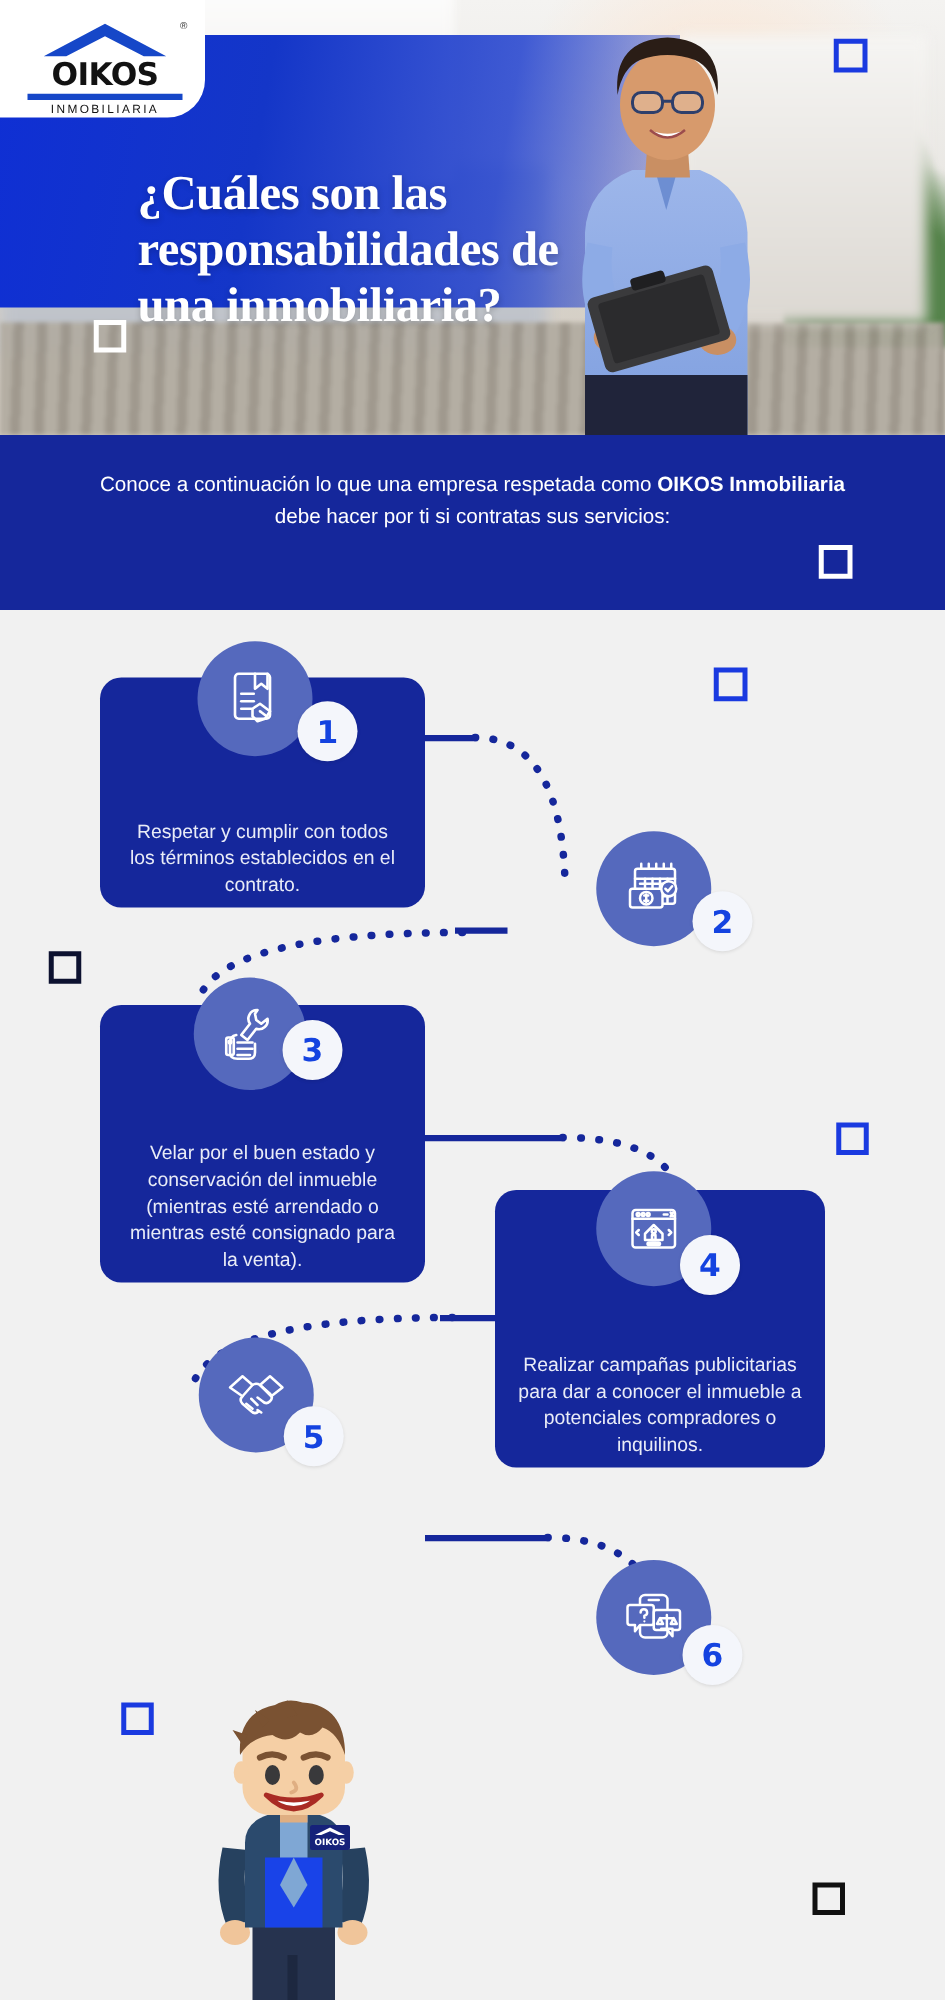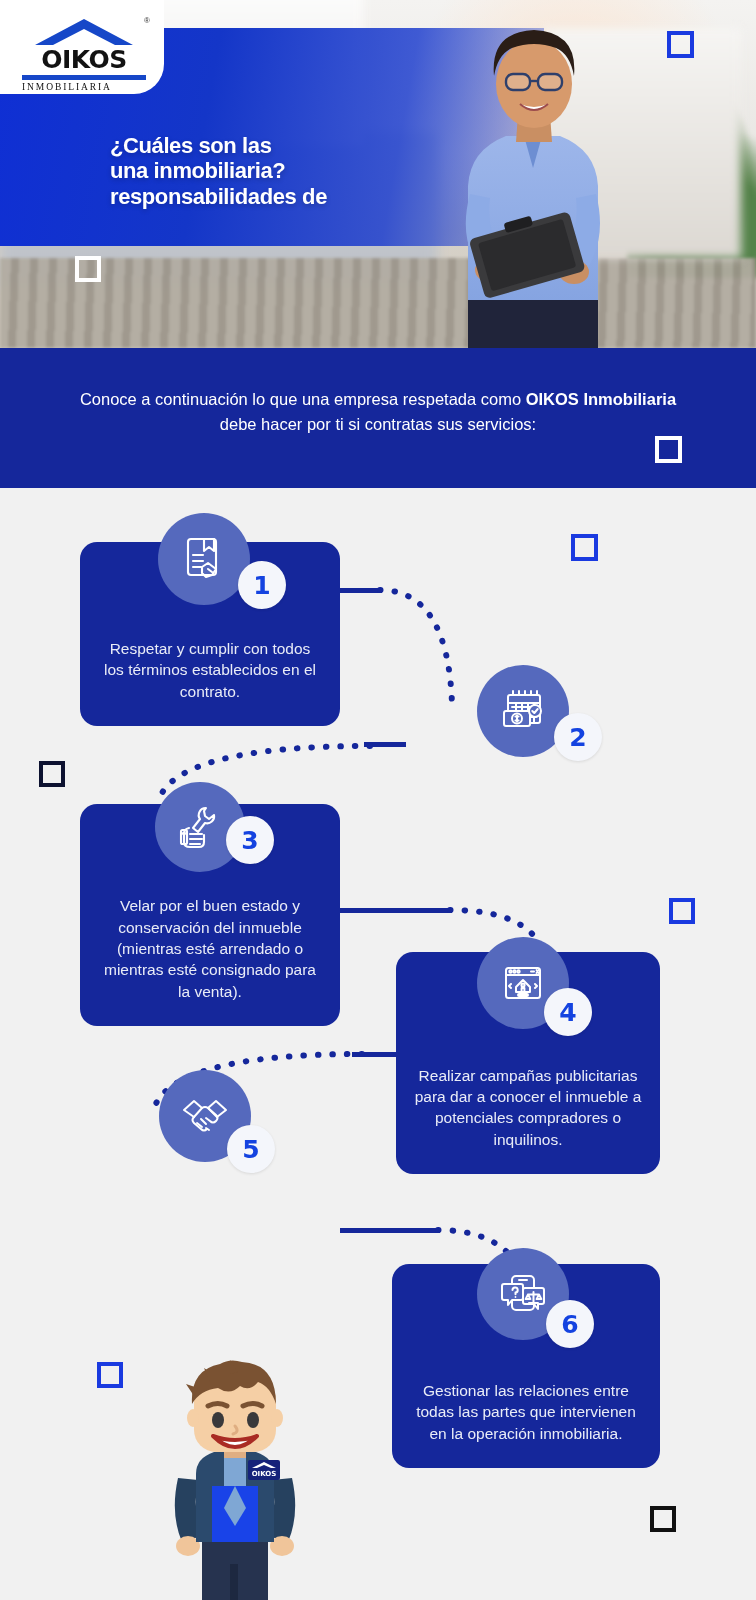--- a/index.html
+++ b/index.html
@@ -58,53 +58,53 @@
     background:#ffffff; border-bottom-right-radius:30px; z-index:6;
   }
   .logo-inner{ position:absolute; left:22px; top:16px; width:124px; }
   .logo-roof{ display:block; margin:0 auto; }
   .logo-word{
     font-family:"DejaVu Sans", sans-serif; font-weight:bold; font-size:25px;
     letter-spacing:-.5px; color:#121212; text-align:center; line-height:1; margin-top:1px;
   }
   .logo-rule{ width:100%; height:5px; background:#1647c8; margin:3px 0 2px; }
   .logo-sub{
-    font-family:Liberation Serif, serif; font-size:9.5px; letter-spacing:1.9px;
-    color:#121212; text-align:left;
+    font-family:Liberation Sans, sans-serif; font-size:9.5px; letter-spacing:1.9px;
+    color:#121212; text-align:center;
   }
   .logo-reg{ position:absolute; right:-4px; top:0px; font-size:8px; color:#333; }
 
   .hero-title{
     position:absolute; left:110px; top:133px; z-index:5;
-    color:#fff; font-family:Liberation Sans, sans-serif; font-weight:bold;
-    font-size:22px; line-height:1.15; letter-spacing:-.4px;
+    color:#fff; font-family:Liberation Serif, serif; font-weight:bold;
+    font-size:39px; line-height:1.15; letter-spacing:-.4px;
     text-shadow:0 2px 5px rgba(0,0,0,.22);
   }
   .hero-person{
     position:absolute; right:118px; bottom:0; width:210px; height:330px; z-index:4;
   }
 
   
   .band{
     position:absolute; left:0; top:348px; width:756px; height:140px;
     background:#15279b;
   }
   .band-text{
-    position:absolute; left:0; right:0; top:39px;
+    position:absolute; left:0; right:0; top:28px;
     text-align:center; color:#ffffff;
     font-size:16.5px; line-height:1.52; padding:0 60px;
   }
   .band-text b{ font-weight:bold; }
 
   
   .card{
     position:absolute; background:#15279b; border-radius:17px; color:#e9ecf7;
     text-align:center; font-size:15.5px; line-height:1.38;
     display:flex; align-items:flex-end; justify-content:center;
-    padding:0 18px 24px;
+    padding:0 18px 7px;
   }
   .card p{ width:100%; }
   .icon-circle{
     position:absolute; border-radius:50%;
     background:#5569bd;
     display:flex; align-items:center; justify-content:center;
     z-index:3;
   }
   .num-badge{
     position:absolute; width:48px; height:48px; border-radius:50%;
@@ -174,22 +174,22 @@
         <rect x="48" y="206" width="104" height="62" rx="6" fill="#3a3a3c"></rect>
         <rect x="56" y="212" width="88" height="50" rx="3" fill="#2b2b2d"></rect>
         <rect x="86" y="200" width="28" height="10" rx="3" fill="#1f1f21"></rect>
       </g>
     </svg>
 
     <div class="hero-blue-overlay"></div>
 
     <div class="hero-title">
       <div>¿Cuáles son las</div>
+      <div>responsabilidades de</div>
       <div>una inmobiliaria?</div>
-      <div>responsabilidades de</div>
     </div>
 
     <div class="logo-plate">
       <div class="logo-inner">
         <svg class="logo-roof" width="106" height="30" viewBox="0 0 106 30">
           <path d="M4 29 L53 3 L102 29 L84 29 L53 13 L22 29 Z" fill="#1647c8"></path>
         </svg>
         <span class="logo-reg">®</span>
         <div class="logo-word">OIKOS</div>
         <div class="logo-rule"></div>
@@ -298,23 +298,20 @@
     <svg width="58" height="52" viewBox="0 0 58 52" fill="none" stroke="#ffffff" stroke-width="2" stroke-linecap="round" stroke-linejoin="round">
       <path d="M8 20 L18 11 L26 18 L18 27 Z"></path>
       <path d="M32 18 L40 11 L50 20 L41 27 Z"></path>
       <path d="M26 18 q3 -2 6 0 l8 7 q3 3 0 6 q-3 3 -6 0 l-4 -3"></path>
       <path d="M18 27 q-3 3 0 6 l7 6 q3 3 6 0"></path>
       <path d="M21 33 l5 4 M25 29 l5 5 M30 38 l3 2"></path>
     </svg>
   </div>
   <div class="num-badge" style="left:227px;top:1125px;">5</div>
 
-  <div class="card" style="left:392px;top:1264px;width:268px;height:204px;">
-    <p>Gestionar las relaciones entre todas las partes que intervienen en la operación inmobiliaria.</p>
-  </div>
   <div class="icon-circle" style="left:477px;top:1248px;width:92px;height:92px;">
     <svg width="56" height="56" viewBox="0 0 56 56" fill="none" stroke="#ffffff" stroke-width="2" stroke-linecap="round" stroke-linejoin="round">
       <rect x="17" y="10" width="22" height="34" rx="4"></rect>
       <line x1="24" y1="14" x2="32" y2="14"></line>
       <path d="M9 18 h17 q2 0 2 2 v12 q0 2 -2 2 h-9 l-4 5 v-5 h-4 q-2 0 -2 -2 v-12 q0 -2 2 -2 z" fill="#5569bd"></path>
       <path d="M17.5 24 a2.6 2.6 0 1 1 3 2.6 v1.6"></path>
       <circle cx="20.5" cy="31" r="0.9" fill="#ffffff" stroke="none"></circle>
       <path d="M30 22 h17 q2 0 2 2 v12 q0 2 -2 2 h-4 v5 l-4 -5 h-9 q-2 0 -2 -2 v-12 q0 -2 2 -2 z" fill="#5569bd"></path>
       <path d="M38.5 26 v10 M34 37 h9"></path>
       <path d="M33 28.5 h11 M33 28.5 l-2.4 4.6 h4.8 z M44 28.5 l-2.4 4.6 h4.8 z"></path>

